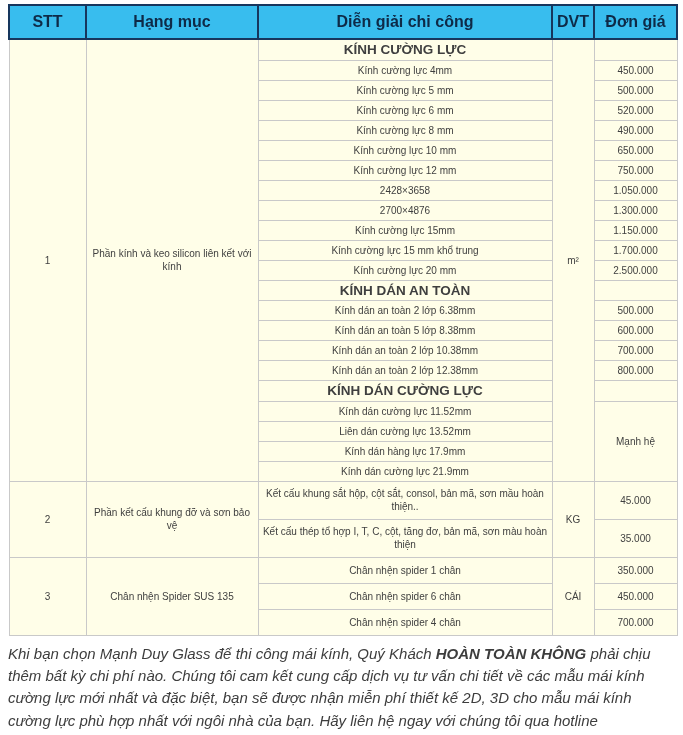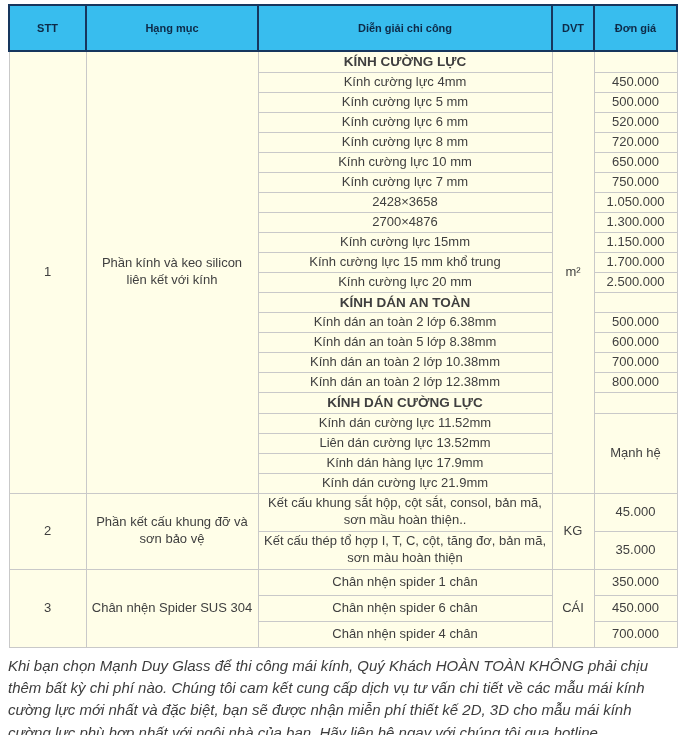--- a/index.html
+++ b/index.html
@@ -16,50 +16,50 @@
   table.price-table {
     border-collapse: collapse;
     table-layout: fixed;
     width: 668px;
   }
   table.price-table th {
     background: var(--header_bg, #38bdee);
     border: 2px solid var(--header_border, #17365d);
     color: var(--header_text, #0e2a47);
     font-weight: bold;
-    font-size: 11px;
+    font-size: 16px;
     height: 22px;
-    padding: 11px 2px;
+    padding: 5px 2px;
     text-align: center;
   }
   table.price-table td {
     background: var(--cell_bg, #fffee8);
     border: 1px solid var(--cell_border, #c9c9c9);
     color: var(--text, #3f3f3f);
-    font-size: 13px;
+    font-size: 10px;
     text-align: center;
     vertical-align: middle;
     padding: 1px 4px;
     line-height: 1.3;
     overflow: hidden;
   }
   tr.s1 { height: 20px; }
   tr.s2 { height: 38px; }
   tr.s3 { height: 26px; }
   td.detail.title { font-weight: bold; font-size: 13.5px; }
 
   .footer-note {
     width: 668px;
     margin: 7px 0 0 0;
     font-style: italic;
     font-size: 15px;
     line-height: 22.4px;
     color: #3d3d3d;
   }
-  .seg-bold { font-weight: normal; }
+  .seg-bold { font-weight: bold; }
   .seg-hotline { font-weight: bold; color: var(--hotline_red, #e31e24); }
 </style>
 </head>
 <body>
 
 <div class="wrap">
   <table class="price-table">
     <colgroup>
       <col style="width:77px">
         <col style="width:172px">
@@ -91,28 +91,28 @@
         <tr class="s1">
           <td class="detail">Kính cường lực 5 mm</td>
           <td class="price">500.000</td>
         </tr>
         <tr class="s1">
           <td class="detail">Kính cường lực 6 mm</td>
           <td class="price">520.000</td>
         </tr>
         <tr class="s1">
           <td class="detail">Kính cường lực 8 mm</td>
-          <td class="price">720.000</td>
+          <td class="price">490.000</td>
         </tr>
         <tr class="s1">
           <td class="detail">Kính cường lực 10 mm</td>
           <td class="price">650.000</td>
         </tr>
         <tr class="s1">
-          <td class="detail">Kính cường lực 7 mm</td>
+          <td class="detail">Kính cường lực 12 mm</td>
           <td class="price">750.000</td>
         </tr>
         <tr class="s1">
           <td class="detail">2428×3658</td>
           <td class="price">1.050.000</td>
         </tr>
         <tr class="s1">
           <td class="detail">2700×4876</td>
           <td class="price">1.300.000</td>
         </tr>
@@ -171,21 +171,21 @@
           <td class="detail">Kết cấu khung sắt hộp, cột sắt, consol, bản mã, sơn mầu hoàn thiện..</td>
           <td rowspan="2" class="unit">KG</td>
           <td class="price">45.000</td>
         </tr>
         <tr class="s2">
           <td class="detail">Kết cấu thép tổ hợp I, T, C, cột, tăng đơ, bản mã, sơn màu hoàn thiện</td>
           <td class="price">35.000</td>
         </tr>
         <tr class="s3">
           <td rowspan="3" class="stt">3</td>
-          <td rowspan="3" class="category">Chân nhện Spider SUS 304</td>
+          <td rowspan="3" class="category">Chân nhện Spider SUS 135</td>
           <td class="detail">Chân nhện spider 1 chân</td>
           <td rowspan="3" class="unit">CÁI</td>
           <td class="price">350.000</td>
         </tr>
         <tr class="s3">
           <td class="detail">Chân nhện spider 6 chân</td>
           <td class="price">450.000</td>
         </tr>
         <tr class="s3">
           <td class="detail">Chân nhện spider 4 chân</td>

